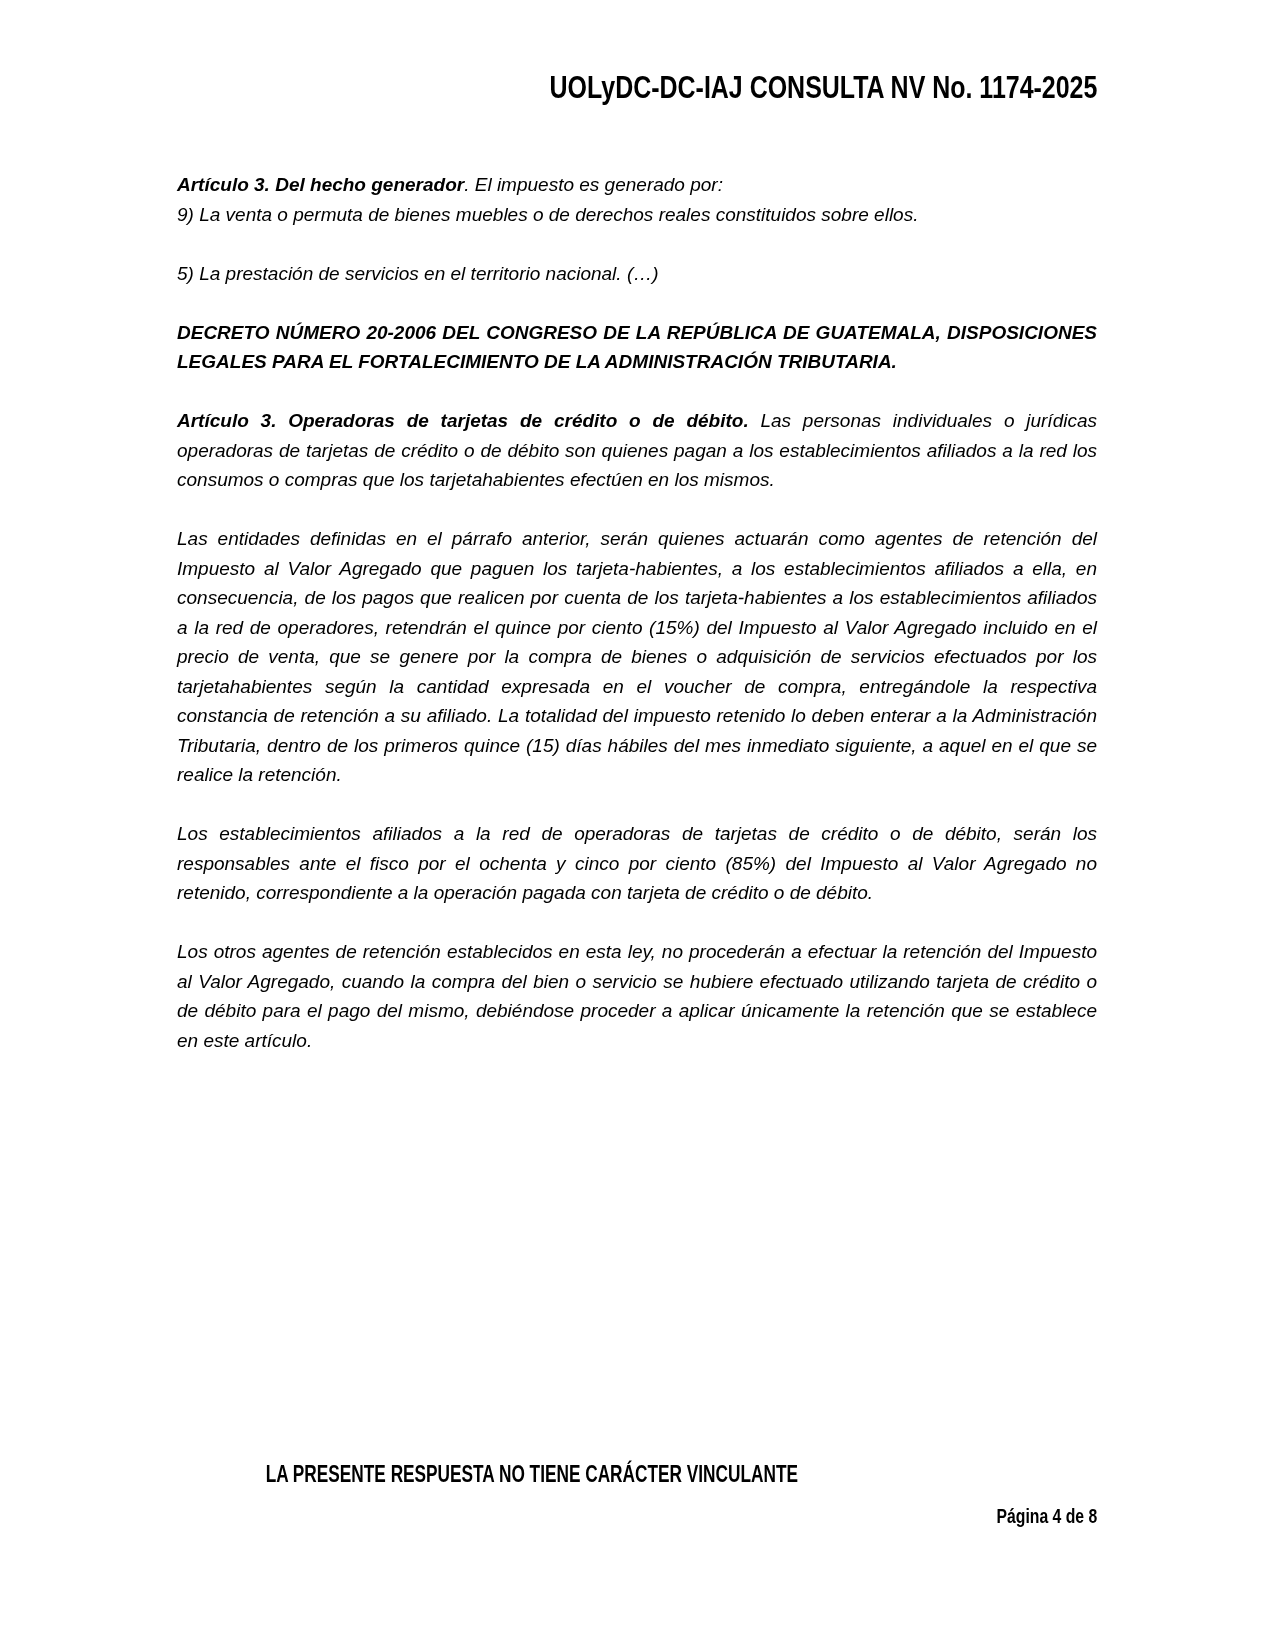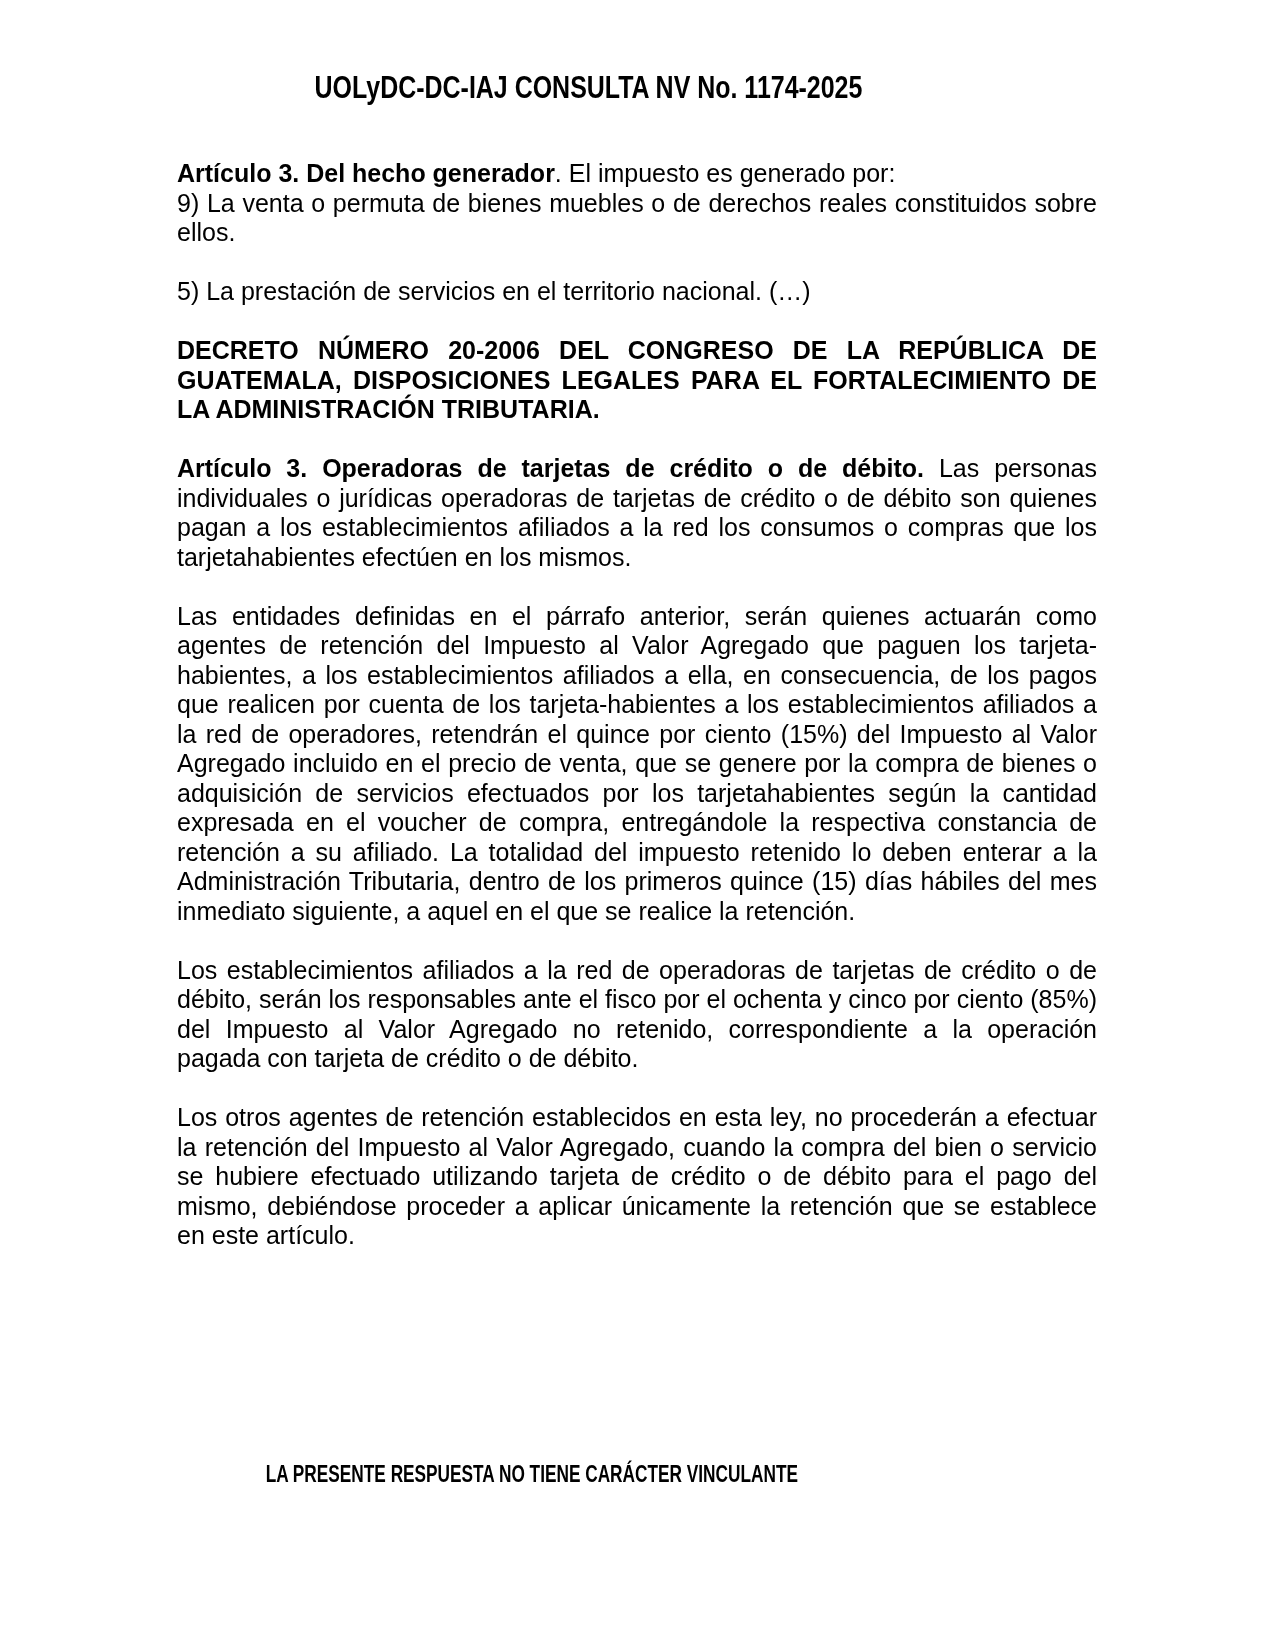--- a/index.html
+++ b/index.html
@@ -9,40 +9,41 @@
     width: 1276px;
     height: 1651px;
     background: #ffffff;
     font-family: "Liberation Sans", "DejaVu Sans", sans-serif;
     color: #000000;
     overflow: hidden;
   }
   .doc-header {
     position: absolute;
     top: 70px;
-    left: 160px;
+    left: 177px;
     width: 920px;
-    text-align: left;
+    text-align: right;
   }
   .doc-header .condensed {
     display: inline-block;
     font-weight: bold;
     font-size: 32px;
     line-height: 34px;
     transform: scaleX(0.78);
     transform-origin: right center;
     white-space: nowrap;
   }
   .doc-body {
     position: absolute;
-    top: 159px;
+    top: 170px;
     left: 177px;
     width: 920px;
-    font-size: 25px;
+    font-size: 19px;
     line-height: 29.5px;
+    font-style: italic;
   }
   .doc-body p { margin: 0 0 29.5px 0; text-align: justify; }
   .doc-body p.no-gap { margin-bottom: 0; }
   .doc-body p.single { text-align: left; }
   .bold { font-weight: bold; }
   .decree { font-weight: bold; }
   .footer-disclaimer {
     position: absolute;
     top: 1462px;
     left: 177px;
@@ -103,15 +104,16 @@
 
     <p class="no-gap">Los otros agentes de retención establecidos en esta ley, no procederán a efectuar la retención del Impuesto al Valor Agregado, cuando la compra del bien o servicio se hubiere efectuado utilizando tarjeta de crédito o de débito para el pago del mismo, debiéndose proceder a aplicar únicamente la retención que se establece en este artículo.</p>
 
   </div>
 
   <div class="footer-disclaimer">
     <span class="condensed">LA PRESENTE RESPUESTA NO TIENE CARÁCTER VINCULANTE</span>
   </div>
 
   <div class="footer-signature">
+    <span class="line"><span class="condensed">Página 4 de 8</span></span>
   </div>
 
 </div>
 
 </body></html>

